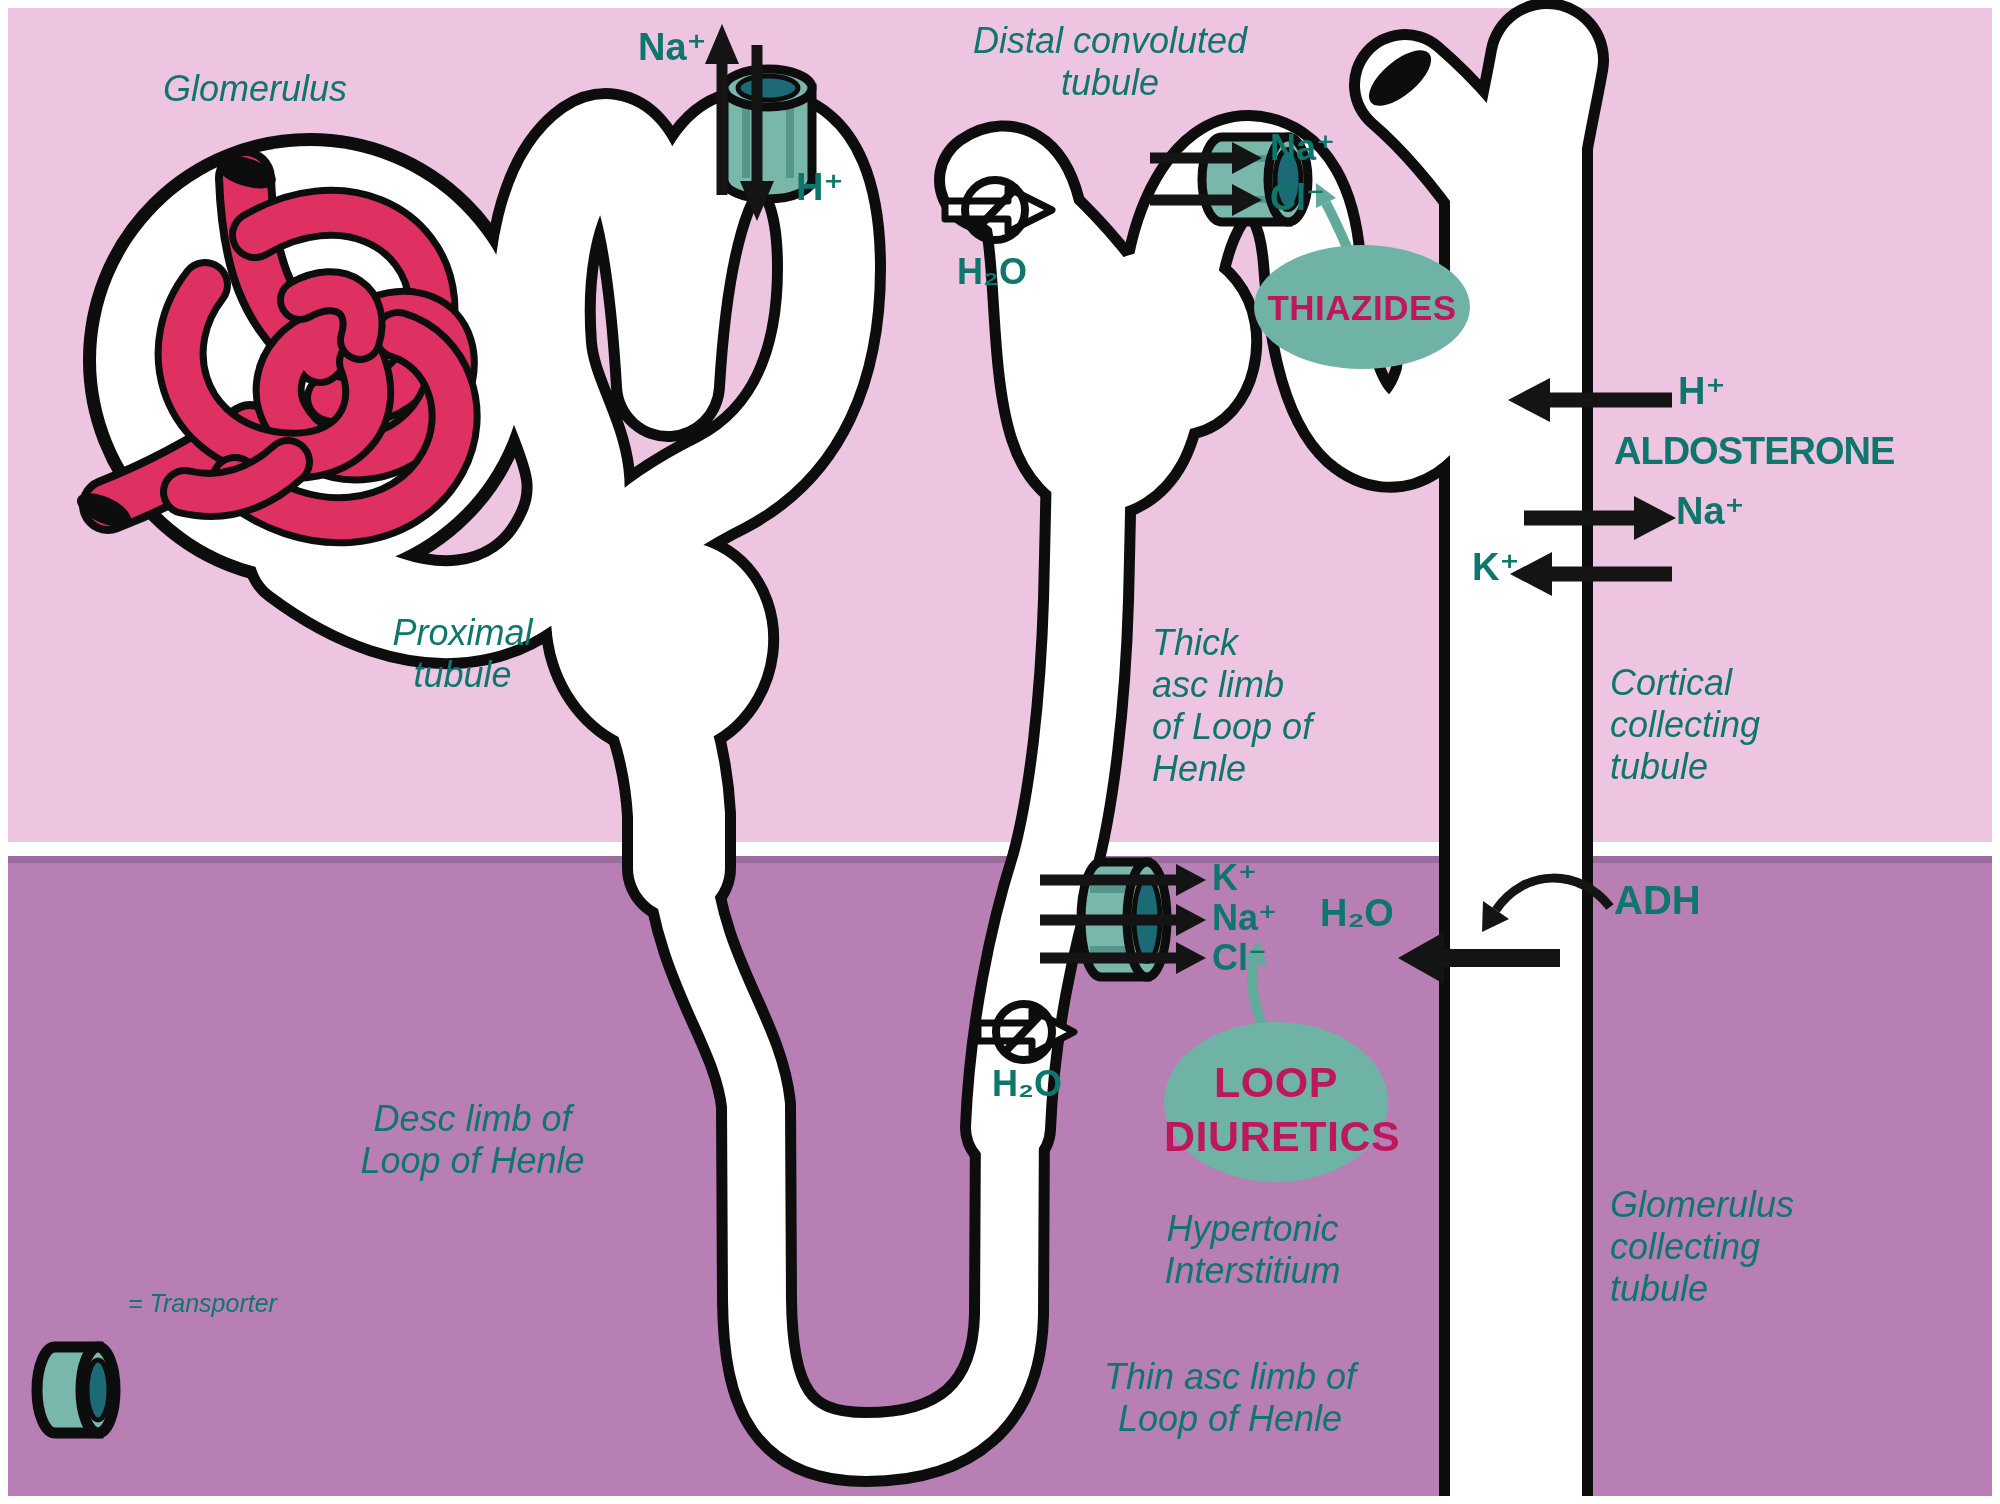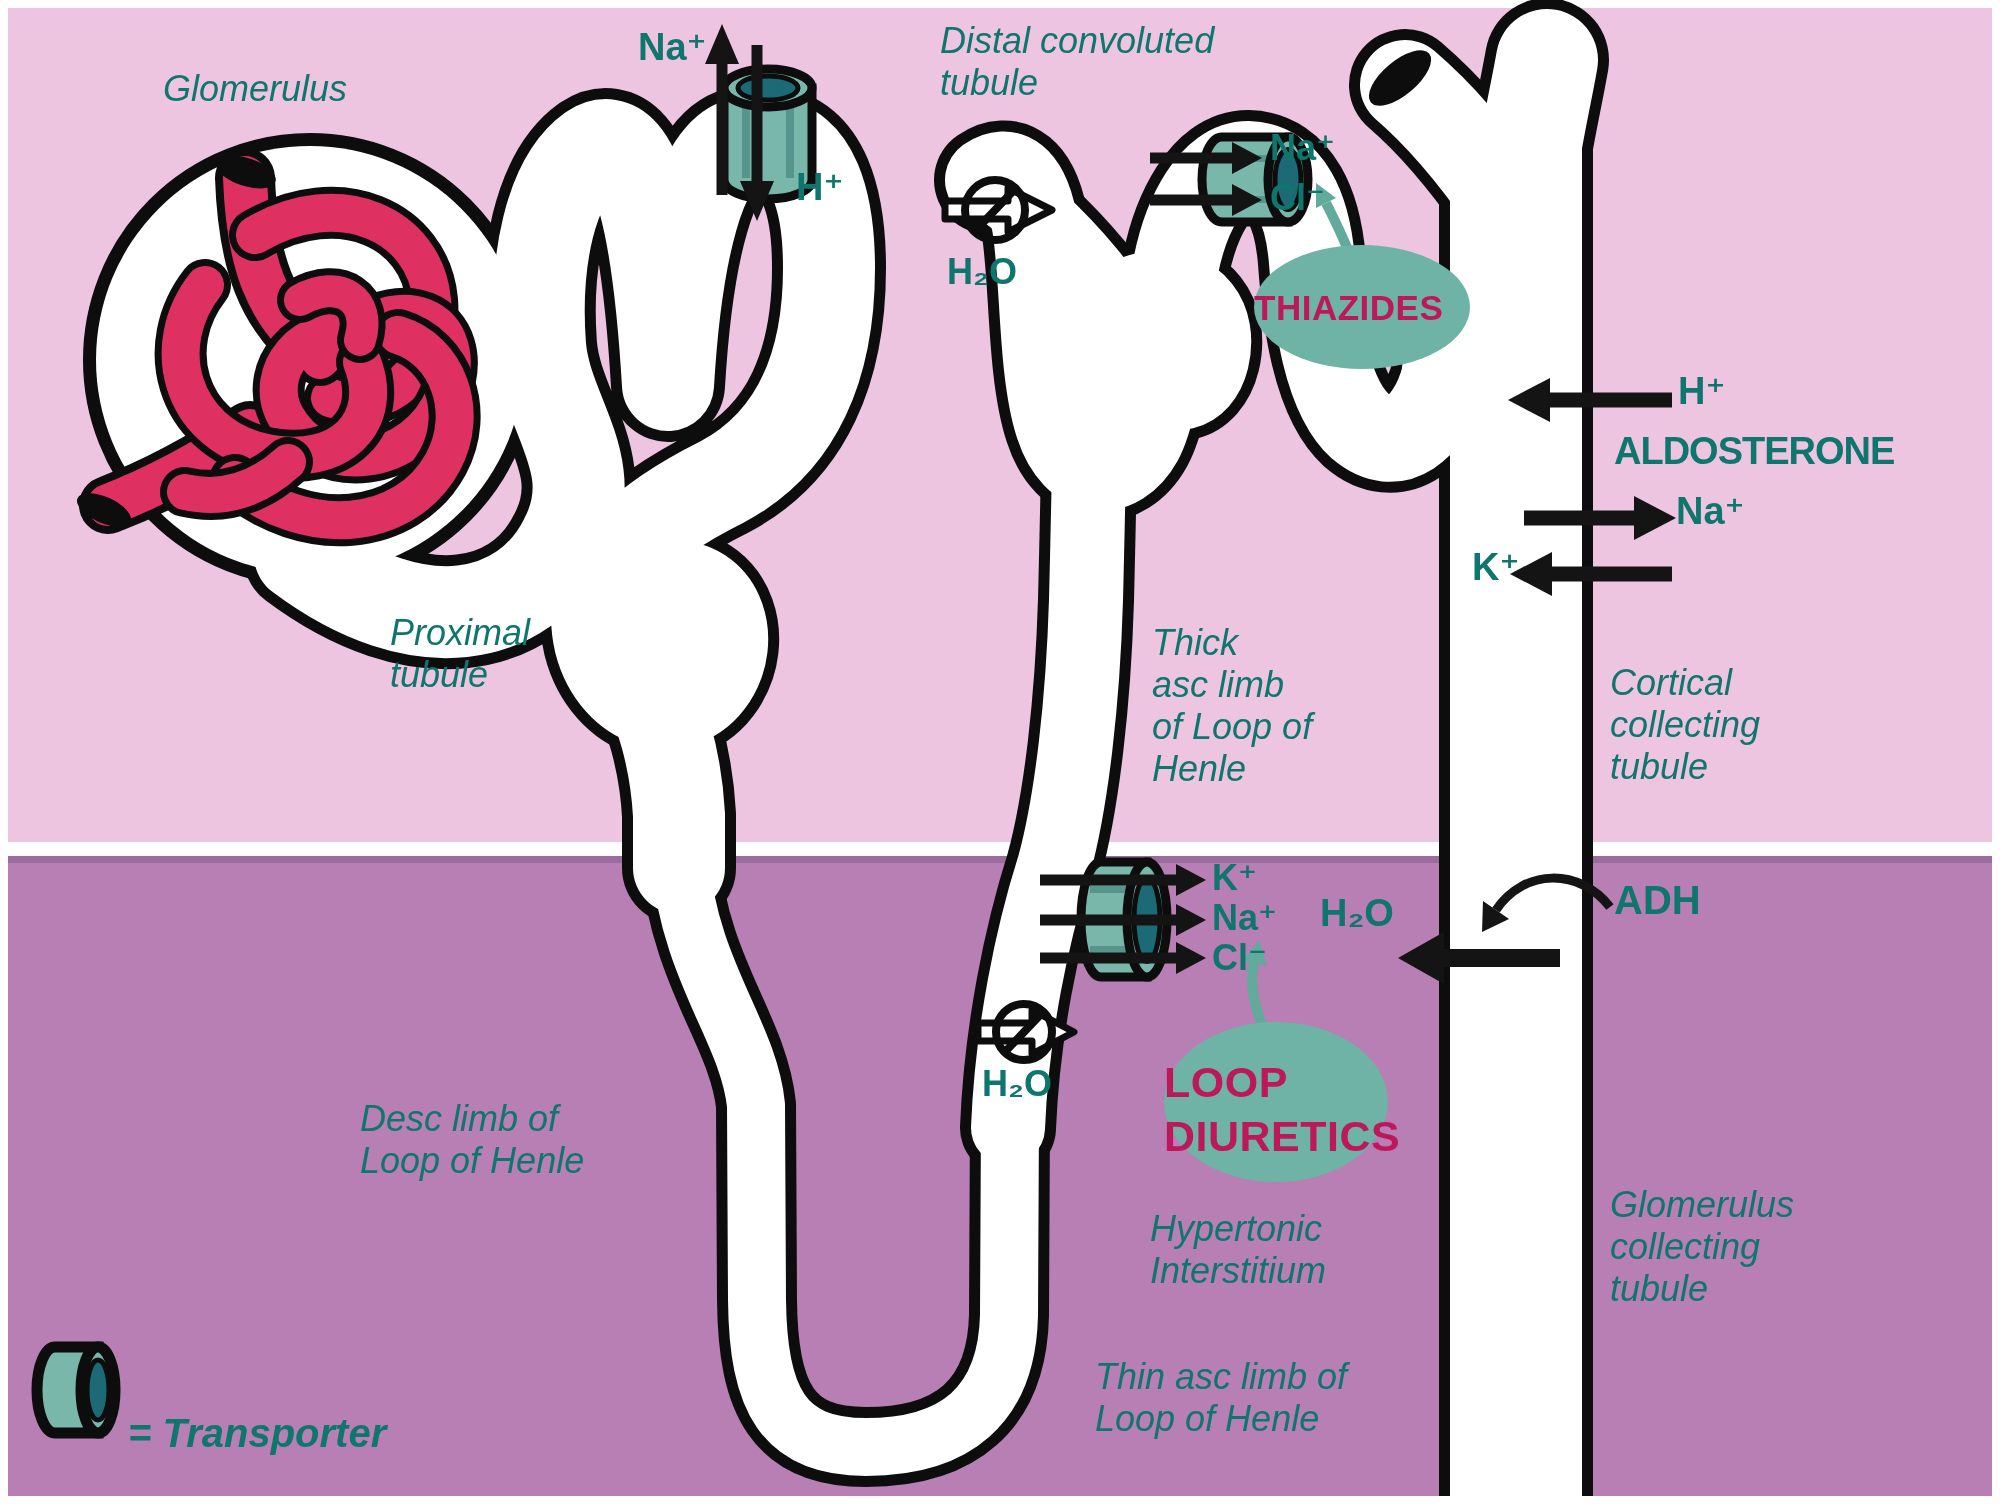--- a/index.html
+++ b/index.html
@@ -4,21 +4,21 @@
 <style>
   html,body{margin:0;padding:0;background:#ffffff;}
   #stage{position:relative;width:2000px;height:1504px;background:#ffffff;overflow:hidden;
          font-family:"Liberation Sans","DejaVu Sans",sans-serif;}
   #art{position:absolute;left:0;top:0;}
   .lbl{position:absolute;color:#0f766e;white-space:pre-line;
        font-family:"Liberation Sans","DejaVu Sans",sans-serif;}
   .it{font-style:italic;font-size:36px;line-height:1.17;}
   .b{font-weight:bold;font-size:38px;line-height:1.0;}
   .b36{font-weight:bold;font-size:36px;line-height:1.12;}
-  .ctr{}
+  .ctr{text-align:center;}
   .drug{color:#be185d;letter-spacing:0.5px;}
 </style>
 </head>
 <body>
 
 <div id="stage">
 
 <svg id="art" width="2000" height="1504" viewBox="0 0 2000 1504">
 
   <rect x="8" y="8" width="1984" height="834" fill="#edc5e1"></rect>
@@ -187,15 +187,15 @@
 <div class="lbl b" style="left:1614px;top:880px;font-size:40px;">ADH</div>
 <div class="lbl it ctr" style="left:1150px;top:1208px;width:205px;">Hypertonic
 Interstitium</div>
 <div class="lbl it ctr" style="left:1095px;top:1356px;width:270px;">Thin asc limb of
 Loop of Henle</div>
 <div class="lbl it" style="left:1610px;top:1184px;">Glomerulus
 collecting
 tubule</div>
 <div class="lbl it ctr" style="left:360px;top:1098px;width:225px;">Desc limb of
 Loop of Henle</div>
-<div class="lbl it" style="left:128px;top:1410px;font-size:40px;font-weight:bold;">= Transporter</div>
+<div class="lbl it" style="left:128px;top:1289px;font-size:25px;">= Transporter</div>
 
 </div>
 
 </body></html>

